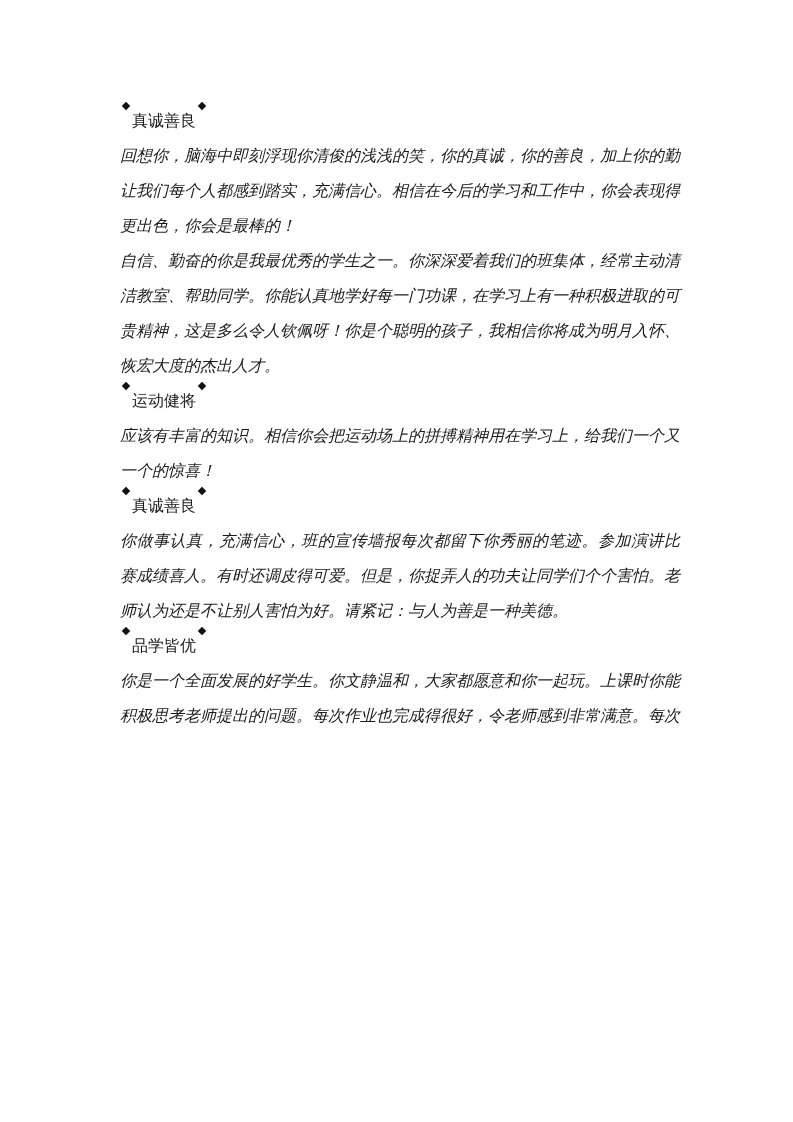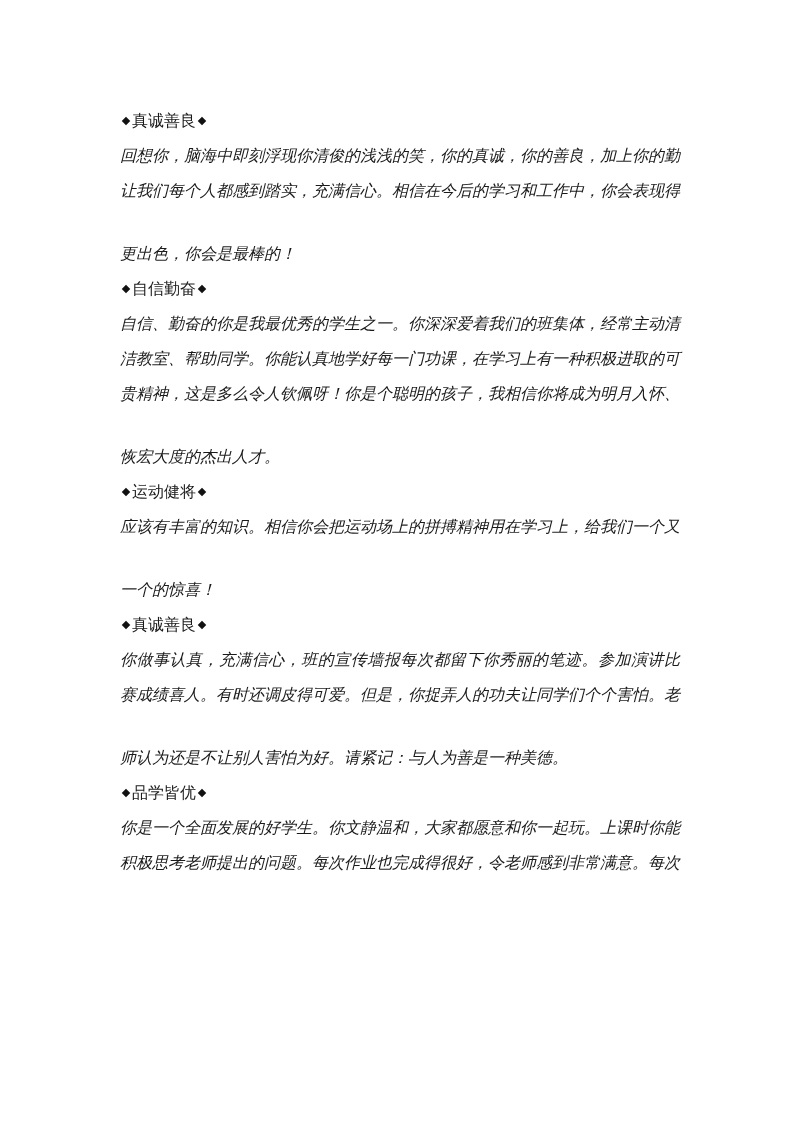--- a/index.html
+++ b/index.html
@@ -23,61 +23,55 @@
     }
     .line {
       font-size: 16px;
       line-height: 35px;
       height: 35px;
       white-space: nowrap;
       letter-spacing: 0px;
     }
     .heading {
       display: flex;
-      align-items: center;
+      align-items: flex-start;
     }
     .diamond {
       display: inline-block;
       width: 6px;
       height: 6px;
       background: #111;
       transform: rotate(45deg);
       margin: 0 3px;
     }
     .para .line {
       text-align: justify;
       text-align-last: justify;
       font-style: italic;
     }
     .para .line.last {
       text-align-last: left;
-      margin-top: 28px;
     }
   </style>
 </head>
 <body>
 
 <div class="page">
 
   <div class="line heading">
     <span class="diamond"></span>
       <span>真诚善良</span>
       <span class="diamond"></span>
   </div>
   <div class="para">
     <div class="line">回想你，脑海中即刻浮现你清俊的浅浅的笑，你的真诚，你的善良，加上你的勤</div>
     <div class="line">让我们每个人都感到踏实，充满信心。相信在今后的学习和工作中，你会表现得</div>
     <div class="line last">更出色，你会是最棒的！</div>
   </div>
 
-  <div class="line heading">
-    <span class="diamond"></span>
-      <span>自信勤奋</span>
-      <span class="diamond"></span>
-  </div>
   <div class="para">
     <div class="line">自信、勤奋的你是我最优秀的学生之一。你深深爱着我们的班集体，经常主动清</div>
     <div class="line">洁教室、帮助同学。你能认真地学好每一门功课，在学习上有一种积极进取的可</div>
     <div class="line">贵精神，这是多么令人钦佩呀！你是个聪明的孩子，我相信你将成为明月入怀、</div>
     <div class="line last">恢宏大度的杰出人才。</div>
   </div>
 
   <div class="line heading">
     <span class="diamond"></span>
       <span>运动健将</span>

